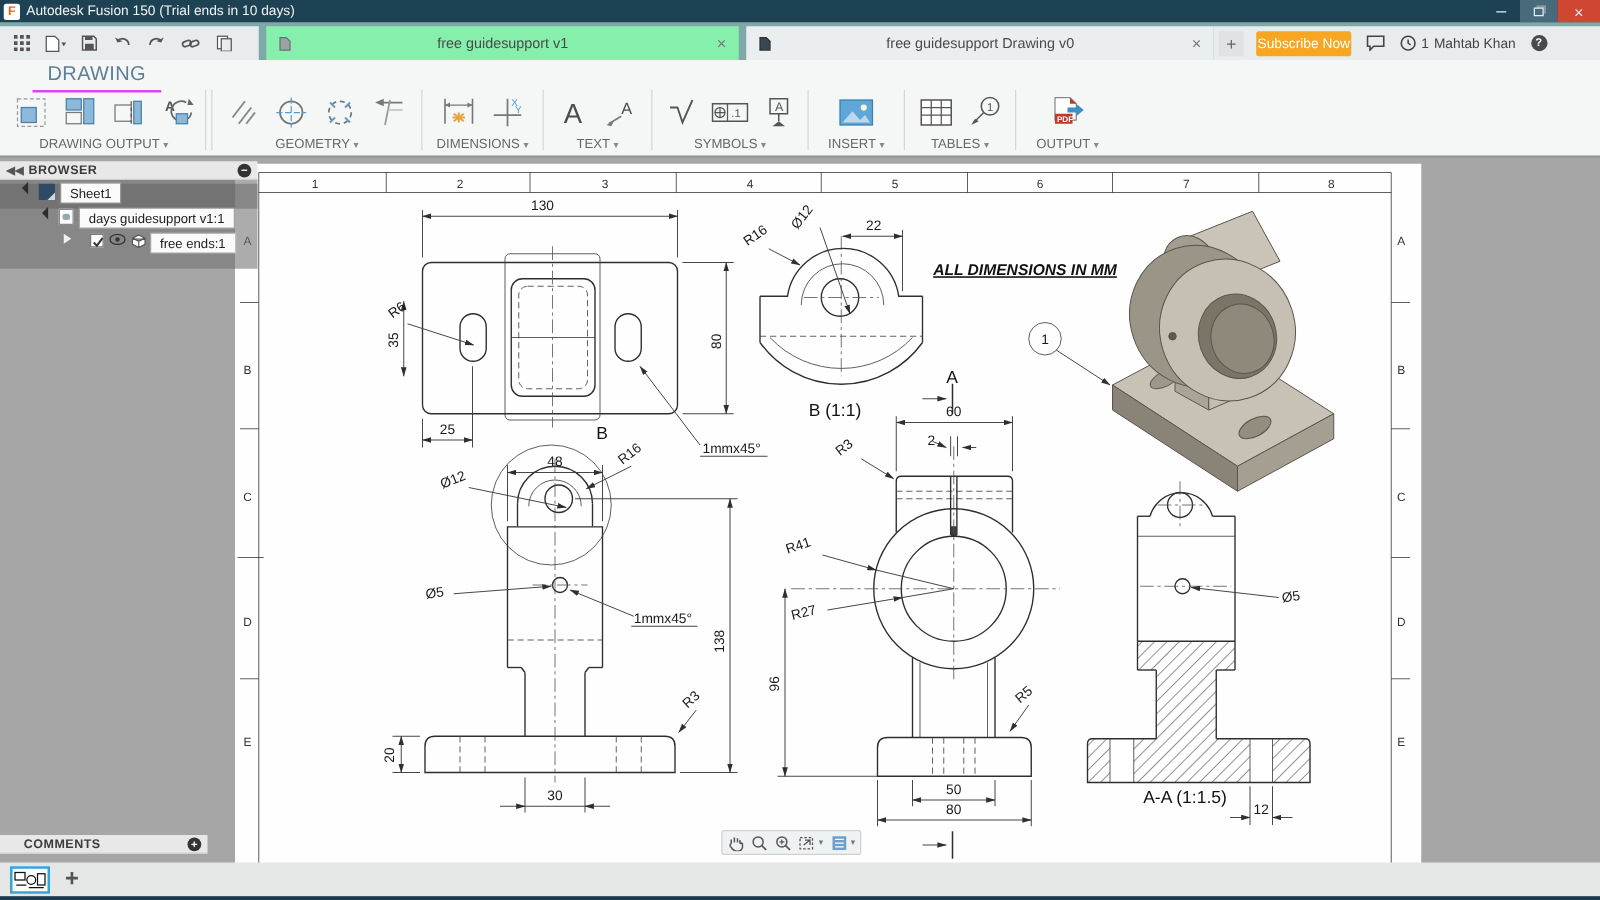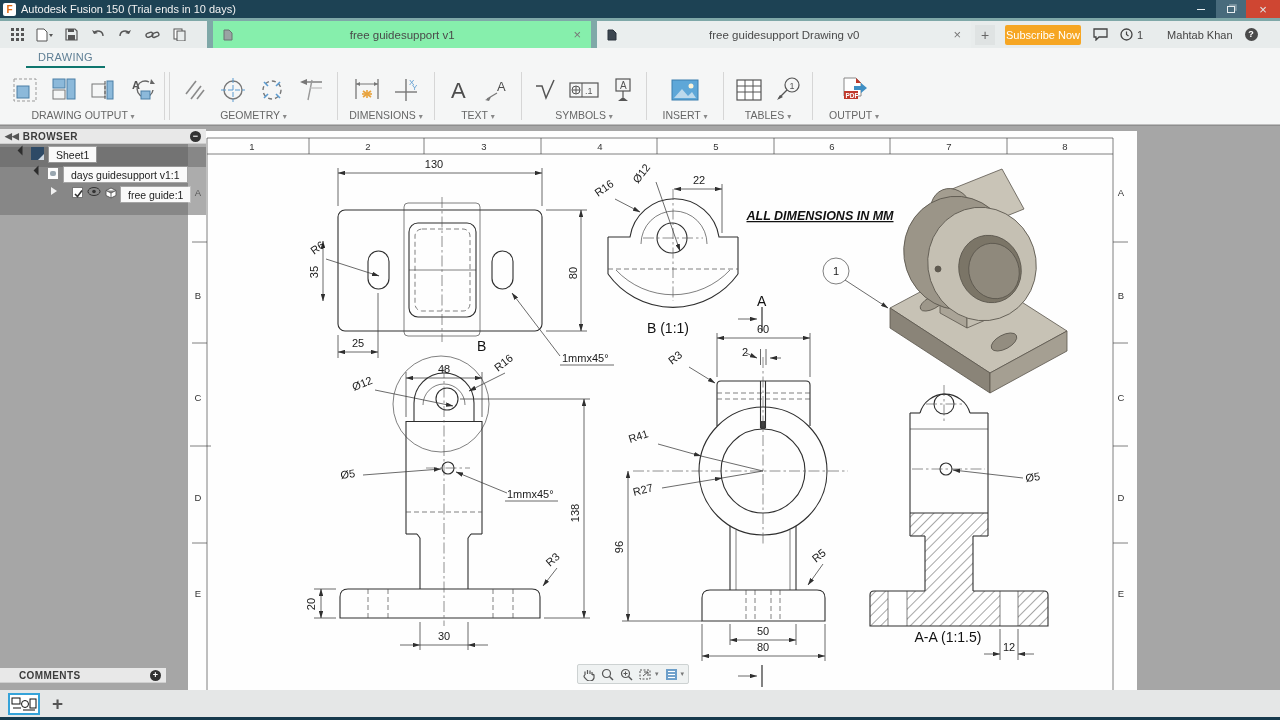--- a/index.html
+++ b/index.html
@@ -22,25 +22,25 @@
 .tab{position:absolute;top:3px;height:27px;display:flex;align-items:center;font-size:11.5px;color:#4a4a4a;padding:0 10px}
 .tab-1{left:213px;width:378px;background:#86efac}
 .tab-2{left:597px;width:374px;background:#eaeeee}
 .tab-label{flex:1;text-align:center;white-space:nowrap;overflow:hidden}
 .tab-close{color:#777;font-size:13px;padding-left:6px}
 .tab-doc-ico{margin-right:4px}
 .tabright{position:absolute;left:971px;top:3px;width:309px;height:27px;background:#e8ecec;display:flex;align-items:center;font-size:11px;color:#444}
 .newtab{width:20px;height:20px;margin-left:4px;text-align:center;line-height:20px;font-size:14px;color:#666;background:#dfe3e3}
 .subscribe{background:#f6a623;color:#fff;font-size:11px;padding:4px 1px;border-radius:2px;margin-left:10px;white-space:nowrap}
 .acct-ico{margin-left:12px;display:flex;align-items:center;color:#444}
-.user{margin-left:24px;white-space:nowrap}
+.user{margin-left:4px;white-space:nowrap}
 .help-circle{margin-left:12px;width:13px;height:13px;border-radius:50%;background:#4a4a4a;color:#fff;font-size:9px;text-align:center;line-height:13px;font-weight:bold}
 
 .ribbon{position:absolute;top:48px;left:0;width:1280px;height:77px;background:#f5f6f6;border-bottom:1px solid #bfbfbf}
-.workspace{position:absolute;left:26px;top:3px;font-size:11px;color:#5f7f95;border-bottom:2px solid #0f766e;padding:0 12px 3px;letter-spacing:.3px}
+.workspace{position:absolute;left:26px;top:3px;font-size:16px;color:#5f7f95;border-bottom:2px solid #d946ef;padding:0 12px 3px;letter-spacing:.3px}
 .groups{position:absolute;left:4px;top:21px;display:flex;height:54px;align-items:stretch}
 .grp{display:flex;flex-direction:column;align-items:center;padding:1px 0}
 .grp .icons{display:flex;align-items:center;justify-content:center;gap:13px;flex:1}
 .glabel{font-size:10.5px;color:#666;white-space:nowrap;padding-bottom:1px}
 .caret{font-size:8px;color:#888}
 .vdiv{width:1px;background:#d6d6d6;margin:3px 2px}
 .ribbon-ico{display:block}
 
 .canvas{position:absolute;top:125px;left:0;width:1280px;height:565px;background:#a6a6a6;border-top:1px solid #8e8e8e}
 svg.drawing{position:absolute;left:0;top:0}
@@ -771,21 +771,21 @@
           <svg width="14" height="9">
               <ellipse cx="7" cy="4.5" rx="6" ry="4" fill="none" stroke="#333"></ellipse>
               <circle cx="7" cy="4.5" r="1.8" fill="#333"></circle>
             </svg>
         </span>
         <span class="mini-ico">
           <svg width="12" height="12">
               <path d="M6,1 L11,3.5 L11,8.5 L6,11 L1,8.5 L1,3.5 Z M1,3.5 L6,6 L11,3.5 M6,6 L6,11" fill="#fff" stroke="#555" stroke-width="0.9"></path>
             </svg>
         </span>
-        <span class="chip">free guide:1</span>
+        <span class="chip">free ends:1</span>
       </div>
     </div>
   </div>
 
   <div class="comments-panel">
     <div class="panel-header">
       <span class="hdr-title" style="padding-left:14px">COMMENTS</span>
       <span class="circ">+</span>
     </div>
   </div>

